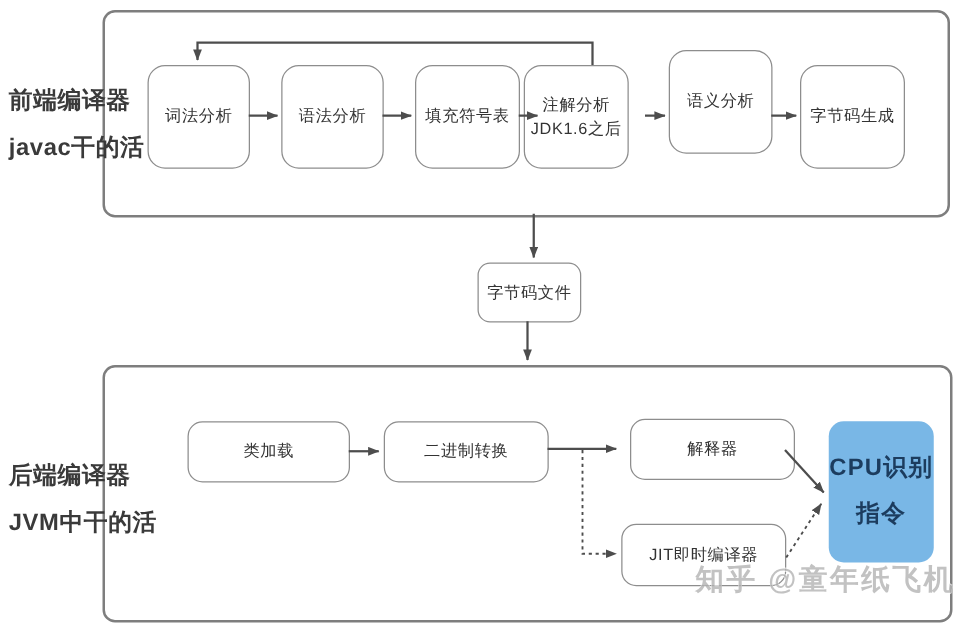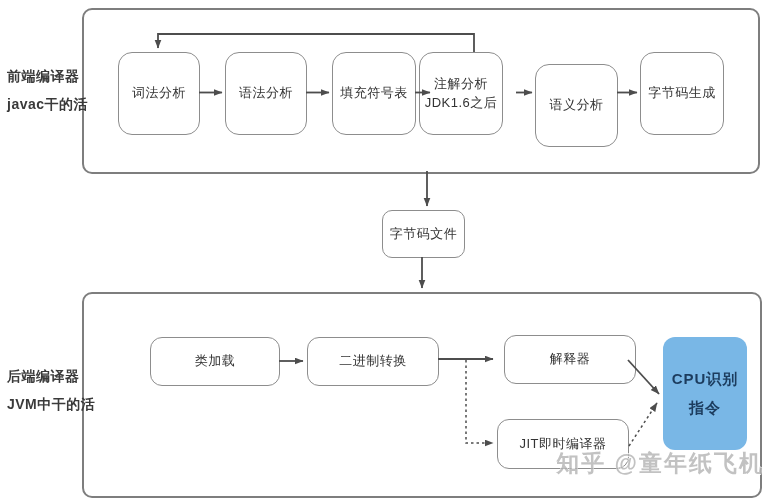--- a/index.html
+++ b/index.html
@@ -27,24 +27,24 @@
   }
   .node{
     position:absolute;border:1.8px solid var(--box-border);border-radius:14px;
     background:#ffffff;display:flex;flex-direction:column;align-items:center;justify-content:center;
     font-size:13px;color:var(--text);z-index:2;line-height:1.45;text-align:center;
     letter-spacing:0.5px;
   }
   .node.wide{border-radius:12px;}
   .node.cpu{
     background:var(--cpu-fill);border:none;color:var(--cpu-text);
-    font-weight:bold;font-size:15px;border-radius:12px;line-height:1.9;letter-spacing:1px;
+    font-weight:bold;font-size:19px;border-radius:12px;line-height:1.9;letter-spacing:1px;
   }
   .side-label{
-    position:absolute;font-size:14px;font-weight:bold;color:#3a3a3a;
+    position:absolute;font-size:19px;font-weight:bold;color:#3a3a3a;
     line-height:2.0;z-index:2;letter-spacing:0.5px;
   }
   .watermark{
     position:absolute;left:498px;top:448px;width:266px;text-align:right;
     font-size:23px;font-weight:bold;color:var(--watermark);letter-spacing:2px;
     z-index:4;opacity:0.8;text-shadow:0 1px 0 #ffffff,0 -1px 0 #ffffff;
     white-space:nowrap;
   }
 </style>
 </head>
@@ -70,21 +70,21 @@
   <div class="node" style="left:225px;top:52px;width:80px;height:81px;">
     <span>语法分析</span>
   </div>
   <div class="node" style="left:332px;top:52px;width:82px;height:81px;">
     <span>填充符号表</span>
   </div>
   <div class="node" style="left:419px;top:52px;width:82px;height:81px;">
     <span>注解分析</span>
     <span>JDK1.6之后</span>
   </div>
-  <div class="node" style="left:535px;top:64px;width:81px;height:81px;text-align:center;">
+  <div class="node" style="left:535px;top:40px;width:81px;height:81px;text-align:center;">
     <span>语义分析</span>
   </div>
   <div class="node" style="left:640px;top:52px;width:82px;height:81px;">
     <span>字节码生成</span>
   </div>
 
   <div class="node wide" style="left:382px;top:210px;width:81px;height:46px;border-radius:10px;">
     <span>字节码文件</span>
   </div>
 

